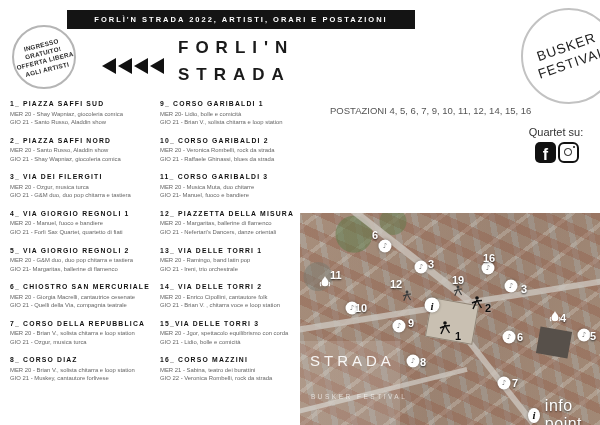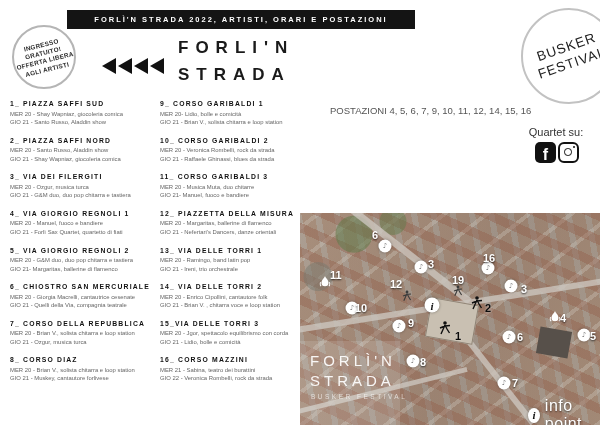--- a/index.html
+++ b/index.html
@@ -244,21 +244,20 @@
 
   <div class="map" id="map">
     <div class="street street-1"></div>
     <div class="street street-2"></div>
     <div class="street street-3"></div>
     <div class="street street-4"></div>
     <div class="piazza"></div>
     <div class="dark-building"></div>
     <div class="map-veil"></div>
     <div class="map-title">
-      <div>FORLÌ'N</div>
       <div>STRADA</div>
     </div>
     <div class="map-subtitle">BUSKER FESTIVAL</div>
     <div class="legend">
       <div class="legend-i">i</div>
       <div class="legend-text">info point</div>
     </div>
   <div class="marker marker-spot" style="left: 85px; top: 33px;">
         <span class="spot-glyph">♪</span>
       </div>

